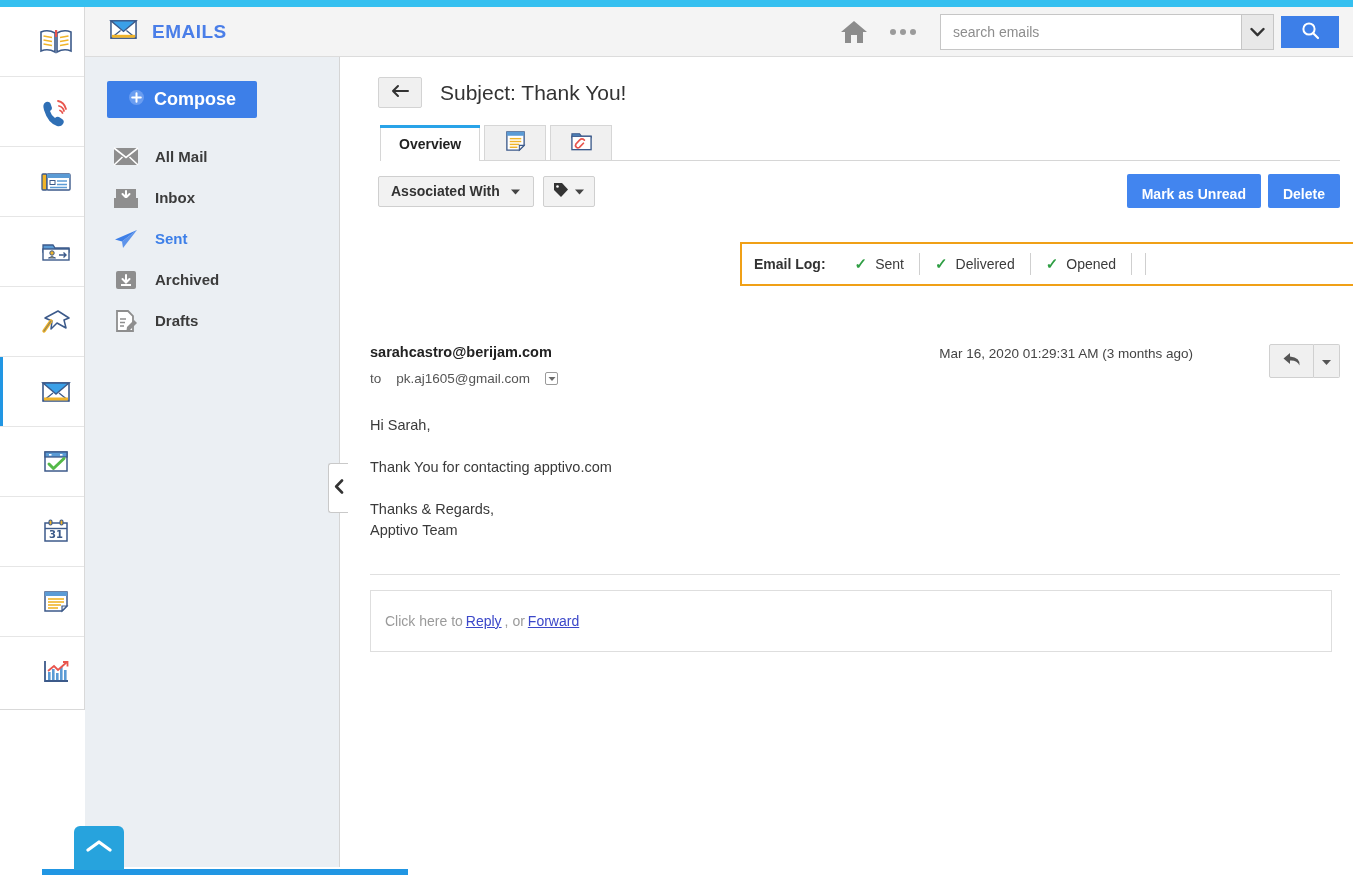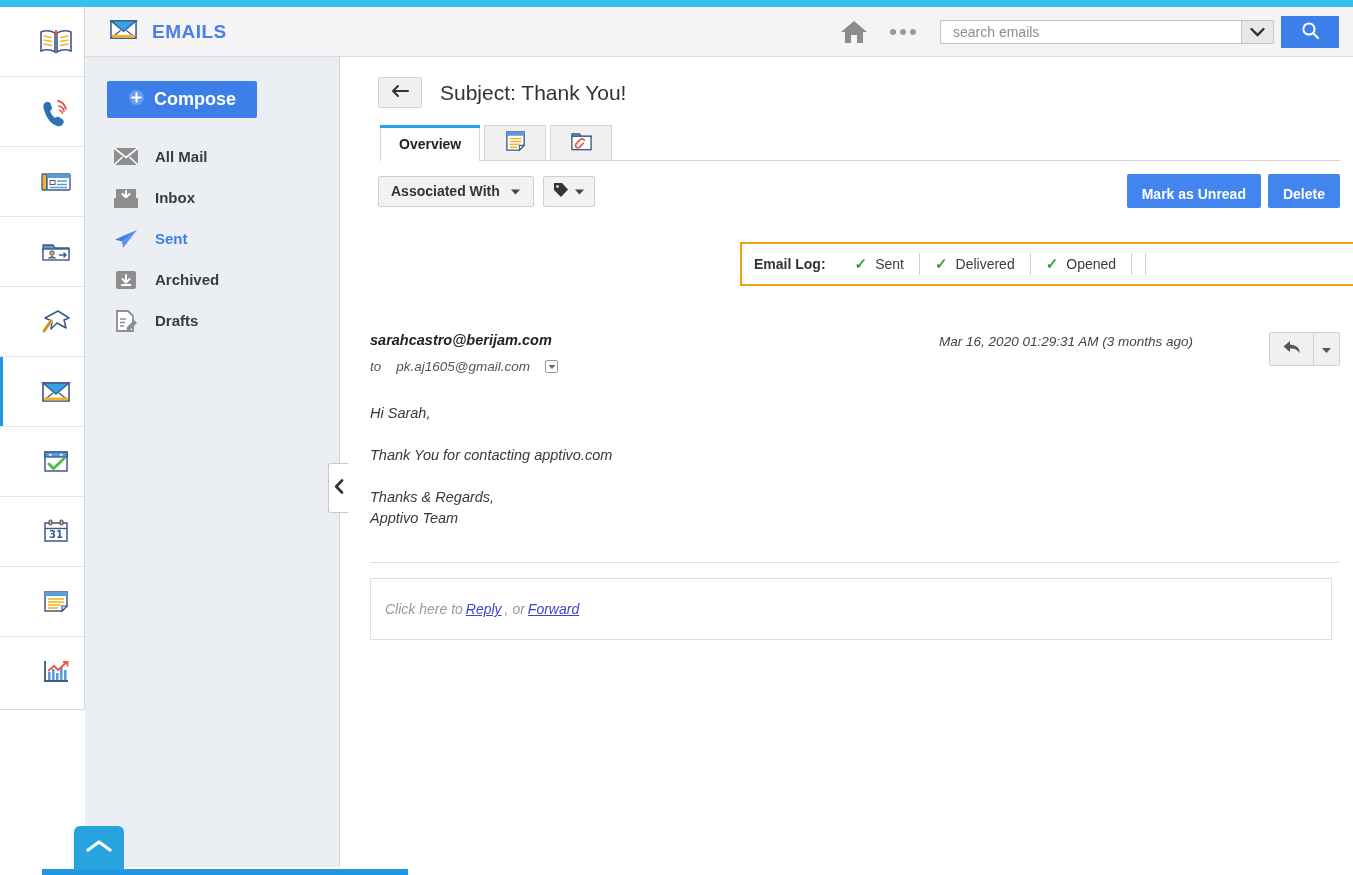--- a/index.html
+++ b/index.html
@@ -54,21 +54,21 @@
   .header-right {
     margin-left: auto; display: flex; align-items: center; height: 100%;
     padding-right: 14px;
   }
   .home-icon-btn { margin-right: 22px; cursor: pointer; display:flex; }
   .dots-btn { margin-right: 24px; display: flex; gap: 4px; cursor: pointer; }
   .dots-btn i { width: 6px; height: 6px; border-radius: 50%; background: #9b9b9b; display:block; }
   .search-wrap { display: flex; align-items: center; }
   .search-box {
     display: flex; align-items: stretch;
-    border: 1px solid #c6c6c6; background: #fff; height: 24px;
+    border: 1px solid #c6c6c6; background: #fff; height: 36px;
   }
   .search-input {
     width: 300px; border: none; outline: none; padding: 0 12px;
     font-size: 14px; color: #555; font-family: "Liberation Sans", sans-serif;
     background: transparent;
   }
   .search-input::placeholder { color: #8d8d8d; }
   .search-caret {
     width: 32px; background: #e8e8e8; border-left: 1px solid #c6c6c6;
     display: flex; align-items: center; justify-content: center; cursor: pointer;
@@ -182,21 +182,21 @@
   .email-log .log-title { font-size: 14px; font-weight: bold; color: #333; margin-right: 14px; }
   .log-chip {
     display: flex; align-items: center; gap: 8px;
     padding: 0 15px; height: 22px;
     border-right: 1px solid #cfcfcf; font-size: 14px; color: #3b3b3b;
   }
   .log-chip:first-of-type { padding-left: 4px; }
   .log-spacer { width: 14px; height: 22px; border-right: 1px solid #cfcfcf; }
   .check { color: #2f9e44; font-size: 15px; font-weight: bold; }
 
-  .msg { position: absolute; left: 30px; top: 240px; width: 970px; font-style: italic; }
+  .msg { position: absolute; left: 30px; top: 252px; width: 970px; }
   .msg-head { display: flex; align-items: flex-start; padding: 35px 0 0 0; }
   .from { font-size: 14.5px; font-weight: bold; color: #222; }
   .to-line { font-size: 13.5px; color: #555; margin-top: 11px; display:flex; align-items:center; gap:15px;}
   .to-caret {
     width: 13px; height: 13px; border: 1px solid #9a9a9a; border-radius: 2px;
     display: inline-flex; align-items: center; justify-content: center; cursor: pointer;
   }
   .msg-date { font-size: 13.5px; color: #444; margin-left: auto; padding-top: 2px; }
   .reply-group { display: flex; margin-left: 76px; }
   .reply-btn {

